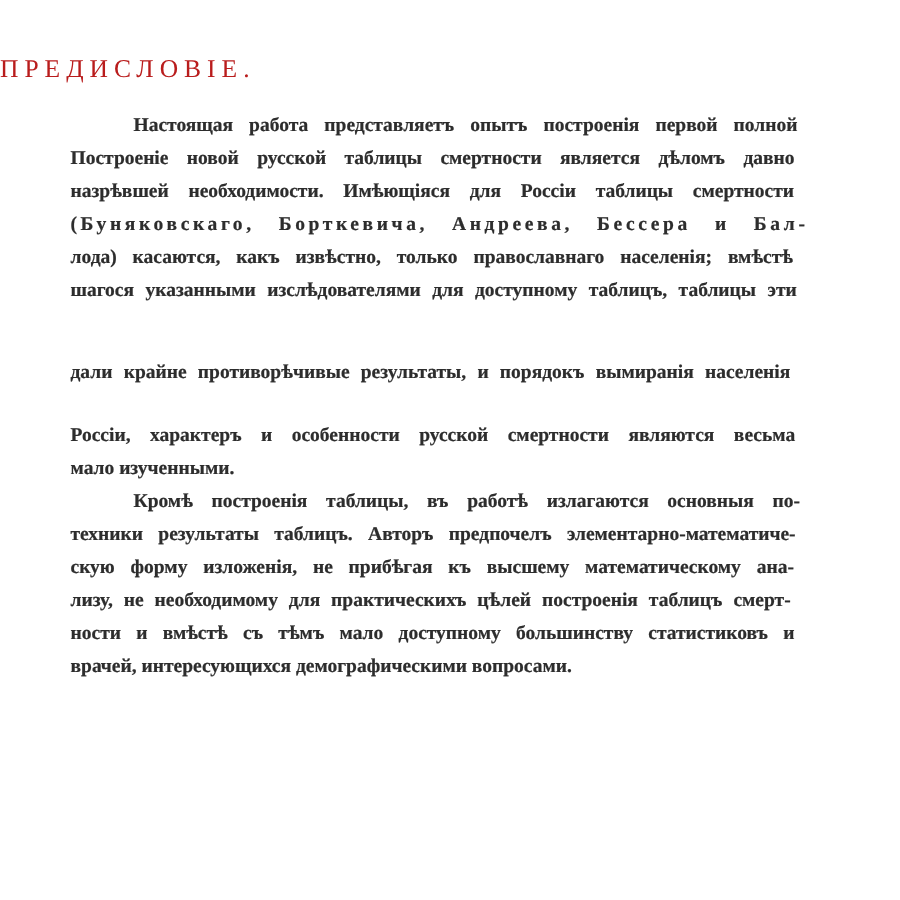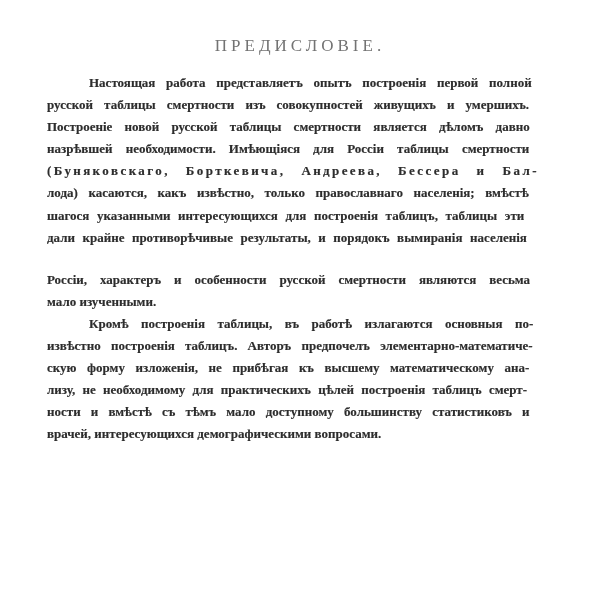--- a/index.html
+++ b/index.html
@@ -19,25 +19,25 @@
       position: absolute;
       left: 0; top: 0;
       width: 600px; height: 600px;
       background: #ffffff;
     }
     .title {
       position: absolute;
       top: 36px;
       left: 0;
       width: 600px;
-      text-align: center;
+      text-align: left;
       font-family: "Liberation Serif", "DejaVu Serif", serif;
       font-size: 17px;
       letter-spacing: 4px;
-      color: #737373;
+      color: #b91c1c;
     }
     .body-text {
       position: absolute;
       left: 47px;
       top: 72px;
       width: 521px;
     }
     .line {
       display: block;
       height: 22.1px;
@@ -63,32 +63,31 @@
   </style>
 </head>
 <body>
 
 <div class="page">
   <div class="title">ПРЕДИСЛОВІЕ.</div>
 
   <div class="body-text">
     <div>
       <span class="line indent" style="text-align-last: left; word-spacing: 7.4401px;">Настоящая работа представляетъ опытъ построенія первой полной</span>
-      <span class="line" style="text-align-last: left; word-spacing: 7.84821px;">русской таблицы смертности изъ совокупностей живущихъ и умершихъ.</span>
       <span class="line" style="text-align-last: left; word-spacing: 9.02009px;">Построеніе новой русской таблицы смертности является дѣломъ давно</span>
       <span class="line" style="text-align-last: left; word-spacing: 9.90104px;">назрѣвшей необходимости. Имѣющіяся для Россіи таблицы смертности</span>
       <span class="line spaced" style="text-align-last: left; word-spacing: 10.4094px; font-family: Liberation Serif, serif;">(Буняковскаго, Борткевича, Андреева, Бессера и Бал-</span>
       <span class="line" style="text-align-last: left; word-spacing: 7.32366px;">лода) касаются, какъ извѣстно, только православнаго населенія; вмѣстѣ</span>
-      <span class="line" style="text-align-last: left; word-spacing: 4.38616px;">шагося указанными интересующихся для построенія таблицъ, таблицы эти</span>
-      <span class="line" style="text-align-last: left; word-spacing: 4.22321px;">дали крайне противорѣчивые результаты, и порядокъ вымиранія населенія</span>
+      <span class="line" style="text-align-last: left; word-spacing: 4.38616px;">шагося указанными изслѣдователями для доступному таблицъ, таблицы эти</span>
+      <span class="line" style="text-align-last: left; word-spacing: 4.22321px; margin-top: 32px;">дали крайне противорѣчивые результаты, и порядокъ вымиранія населенія</span>
       <span class="line" style="text-align-last: left; word-spacing: 9.73884px; margin-top: 20px;">Россіи, характеръ и особенности русской смертности являются весьма</span>
       <span class="line last">мало изученными.</span>
     </div>
     <div>
       <span class="line indent" style="text-align-last: left; word-spacing: 9.1875px;">Кромѣ построенія таблицы, въ работѣ излагаются основныя по-</span>
-      <span class="line" style="text-align-last: left; word-spacing: 6.96563px;">извѣстно построенія таблицъ. Авторъ предпочелъ элементарно-математиче-</span>
+      <span class="line" style="text-align-last: left; word-spacing: 6.96563px;">техники результаты таблицъ. Авторъ предпочелъ элементарно-математиче-</span>
       <span class="line" style="text-align-last: left; word-spacing: 7.28711px;">скую форму изложенія, не прибѣгая къ высшему математическому ана-</span>
       <span class="line" style="text-align-last: left; word-spacing: 4.03516px;">лизу, не необходимому для практическихъ цѣлей построенія таблицъ смерт-</span>
       <span class="line" style="text-align-last: left; word-spacing: 6.91667px;">ности и вмѣстѣ съ тѣмъ мало доступному большинству статистиковъ и</span>
       <span class="line last">врачей, интересующихся демографическими вопросами.</span>
     </div>
   </div>
 </div>
 
 </body></html>

